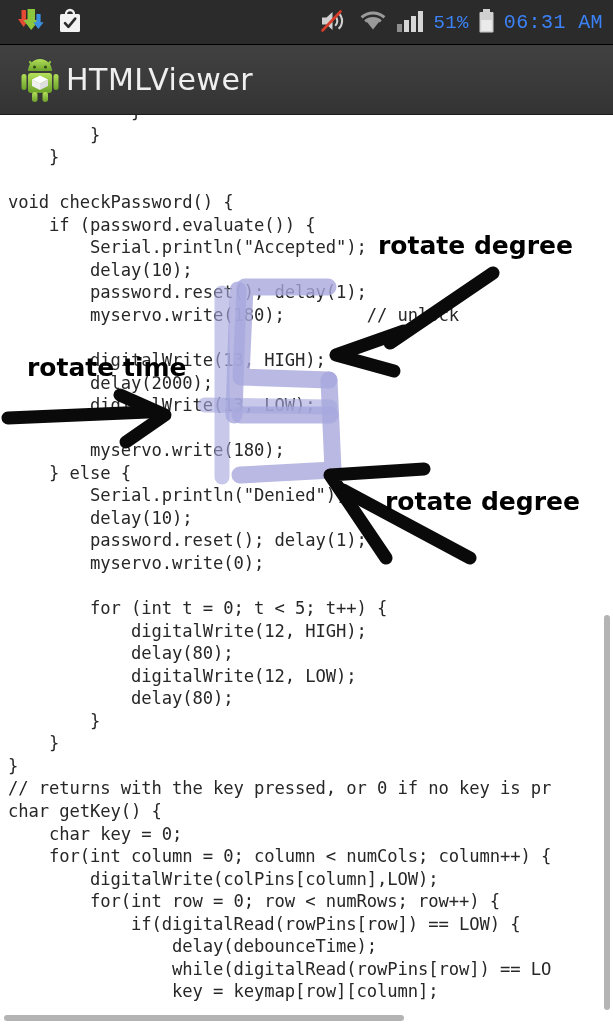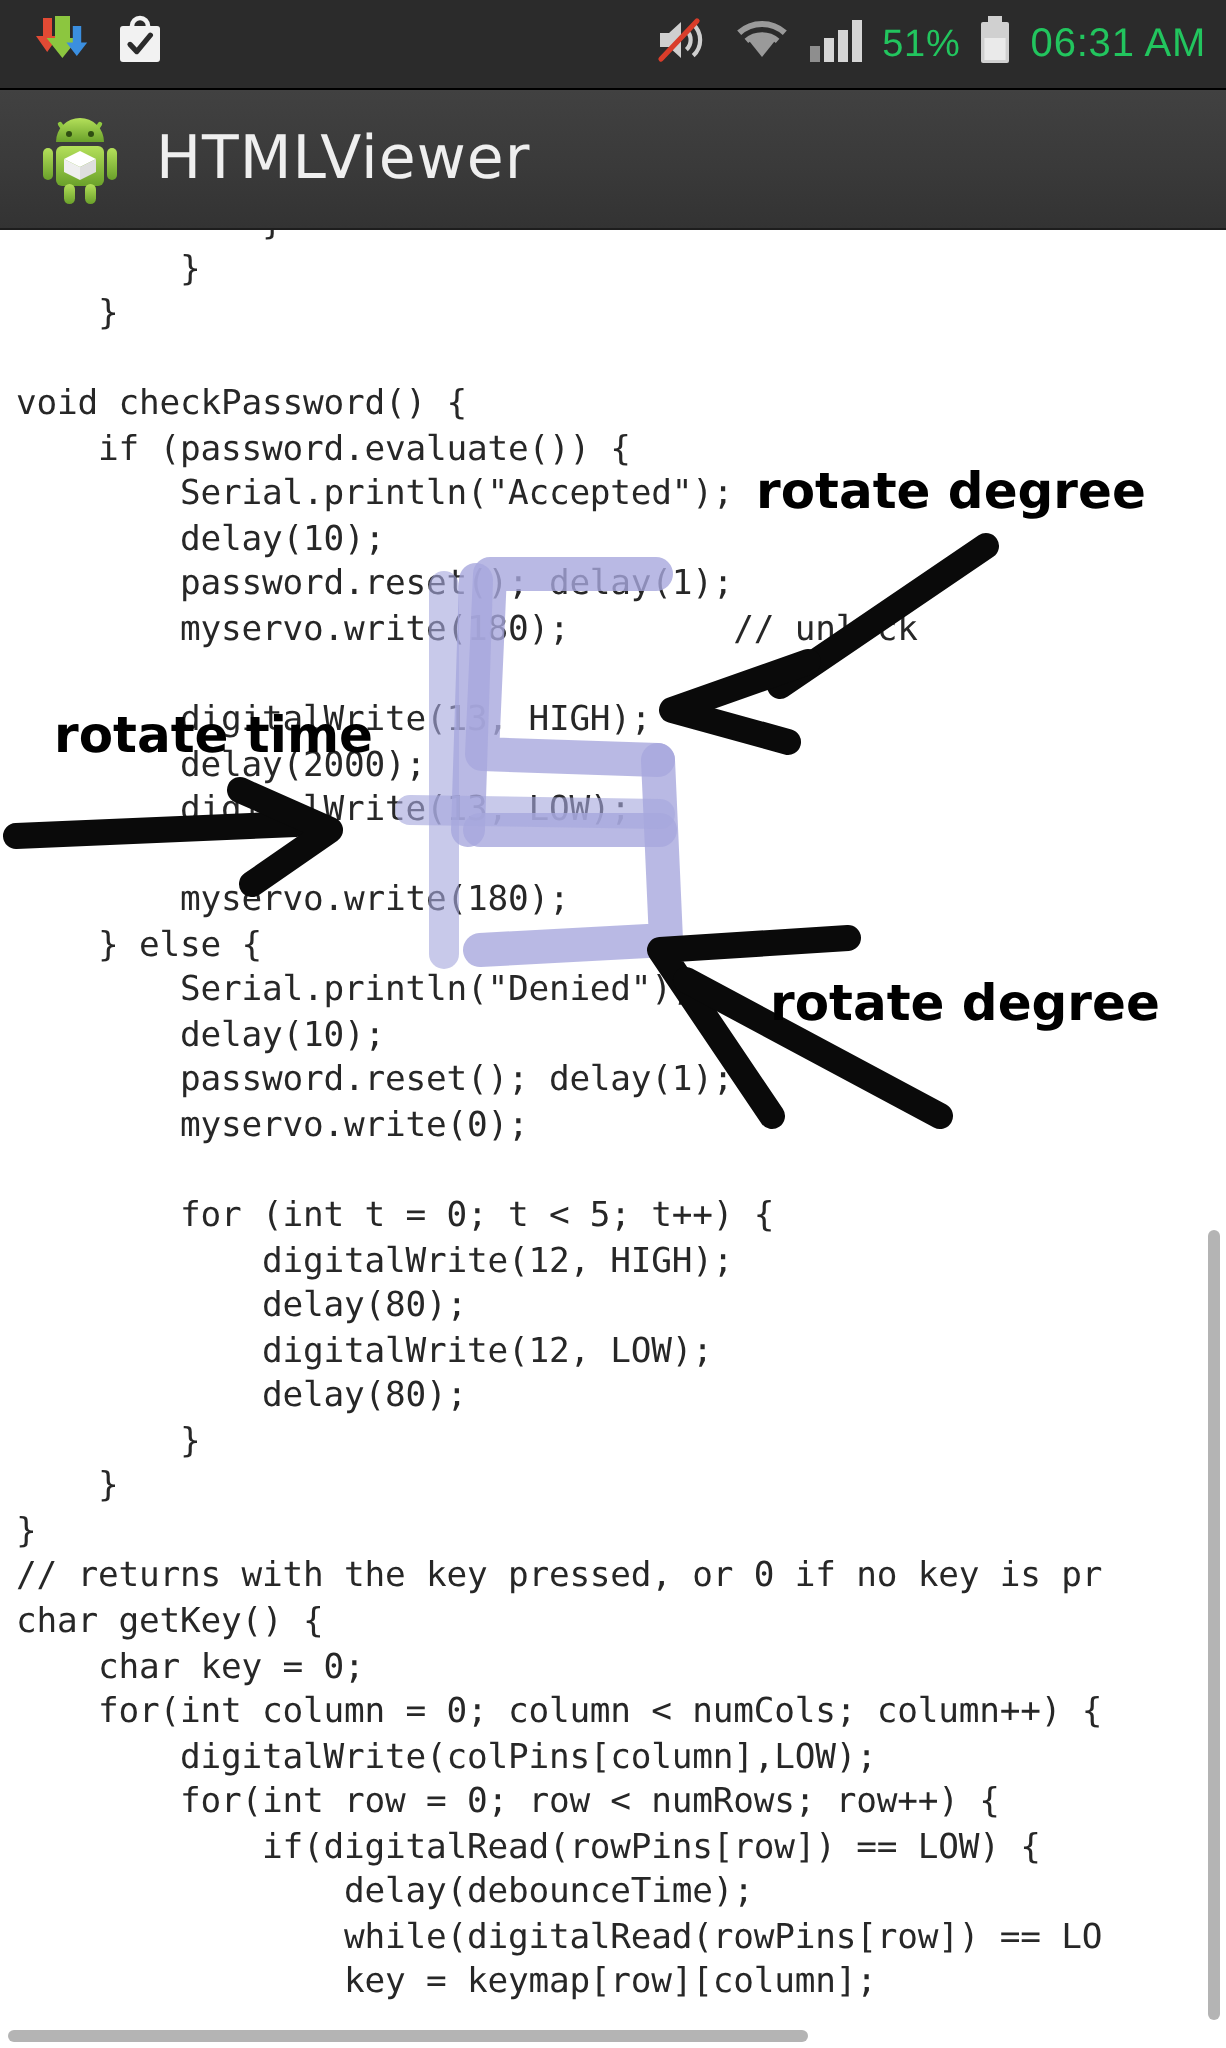--- a/index.html
+++ b/index.html
@@ -36,24 +36,24 @@
     gap: 14px;
   }
   .sb-right {
     position: absolute;
     right: 10px; top: 0;
     height: 45px;
     display: flex; align-items: center;
     gap: 9px;
   }
   .sb-text {
-    color: #22c55e;
+    color: #3b82f6;
     font-size: 20px;
     letter-spacing: 0.4px;
-    font-family: Liberation Sans, sans-serif;
+    font-family: Liberation Mono, monospace;
     white-space: nowrap;
   }
   .sb-pct { font-size: 19px; }
 
   
   #titlebar {
     position: absolute;
     left: 0; top: 45px;
     width: 613px; height: 70px;
     background: #3b3b3b;
@@ -63,21 +63,21 @@
     display: flex;
     align-items: center;
   }
   #app-icon {
     margin-left: 18px;
     width: 44px; height: 48px;
     position: relative;
     flex: none;
   }
   #app-title {
-    margin-left: 16px;
+    margin-left: 4px;
     color: #efefef;
     font-size: 30px;
     letter-spacing: 0.5px;
     font-family: "DejaVu Sans", sans-serif;
     white-space: nowrap;
   }
 
   
   #content {
     position: absolute;

